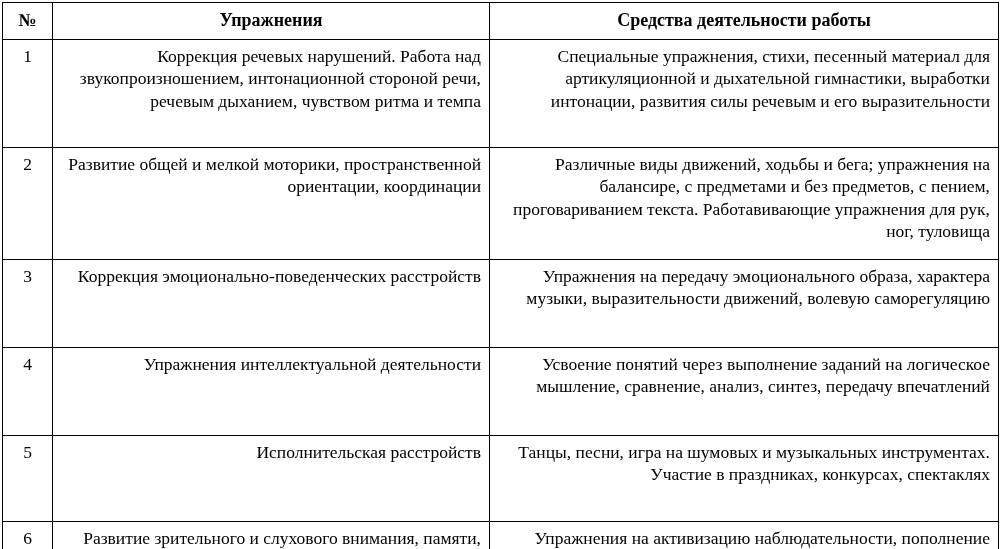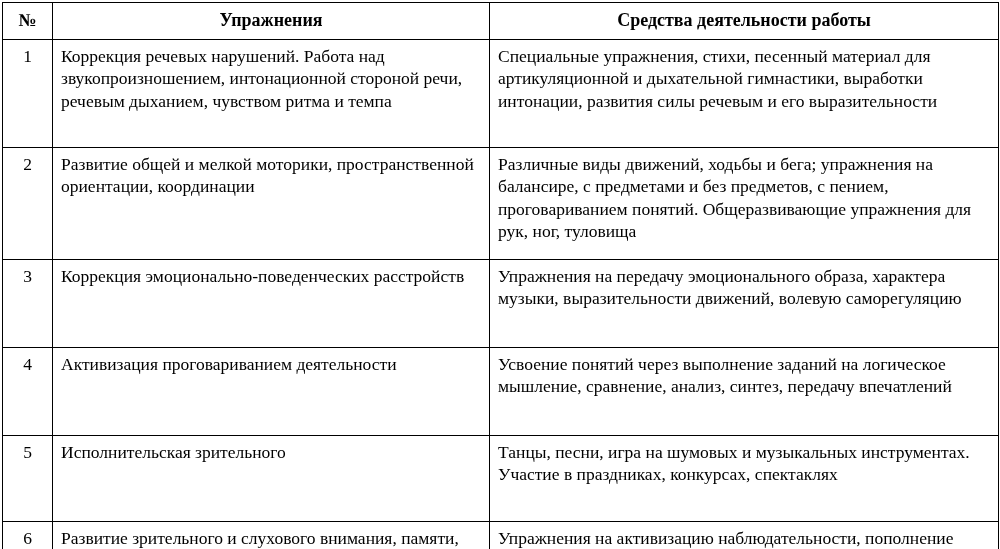--- a/index.html
+++ b/index.html
@@ -44,21 +44,21 @@
   col.c-num { width: 50px; }
   col.c-dir { width: 437px; }
   col.c-tools { width: 509px; }
 
   td.num {
     text-align: center;
     padding-left: 0;
     padding-right: 0;
   }
   td.cell-text {
-    text-align: left;
+    text-align: right;
     hyphens: manual;
   }
   .row-1 td { height: 96px; }
   .row-2 td { height: 100px; }
   .row-3 td { height: 76px; }
   .row-4 td { height: 76px; }
   .row-5 td { height: 74px; }
   .row-6 td { height: 94px; }
 </style>
 </head>
@@ -80,35 +80,35 @@
     </thead>
     <tbody>
       <tr class="row-1">
         <td class="num">1</td>
         <td class="cell-text">Коррекция речевых нарушений. Работа над звукопроизношением, интонацион­ной стороной речи, речевым дыханием, чувством ритма и темпа</td>
         <td class="cell-text">Специальные упражнения, стихи, песенный материал для артикуляционной и дыхательной гимнастики, выработки интонации, развития силы речевым и его выразительности</td>
       </tr>
       <tr class="row-2">
         <td class="num">2</td>
         <td class="cell-text">Развитие общей и мелкой моторики, про­странственной ориентации, координации</td>
-        <td class="cell-text">Различные виды движений, ходьбы и бега; упраж­нения на балансире, с предметами и без предме­тов, с пением, проговариванием понятий. Общераз­вивающие упражнения для рук, ног, туловища</td>
+        <td class="cell-text">Различные виды движений, ходьбы и бега; упраж­нения на балансире, с предметами и без предме­тов, с пением, проговариванием текста. Работа­вивающие упражнения для рук, ног, туловища</td>
       </tr>
       <tr class="row-3">
         <td class="num">3</td>
         <td class="cell-text">Коррекция эмоционально-поведенческих расстройств</td>
         <td class="cell-text">Упражнения на передачу эмоционального образа, характера музыки, выразительности движений, волевую саморегуляцию</td>
       </tr>
       <tr class="row-4">
         <td class="num">4</td>
-        <td class="cell-text">Активизация проговариванием деятельности</td>
+        <td class="cell-text">Упражнения интеллектуальной деятельности</td>
         <td class="cell-text">Усвоение понятий через выполнение заданий на логическое мышление, сравнение, анализ, синтез, передачу впечатлений</td>
       </tr>
       <tr class="row-5">
         <td class="num">5</td>
-        <td class="cell-text">Исполнительская зрительного</td>
+        <td class="cell-text">Исполнительская расстройств</td>
         <td class="cell-text">Танцы, песни, игра на шумовых и музыкальных инструментах. Участие в праздниках, конкурсах, спектаклях</td>
       </tr>
       <tr class="row-6">
         <td class="num">6</td>
         <td class="cell-text">Развитие зрительного и слухового вни­мания, памяти, ощущений, восприятия (сенсорных систем)</td>
         <td class="cell-text">Упражнения на активизацию наблюдательности, пополнение объема памяти, распределение вни­мания. Игры с сенсорным материалом, с предме­тами и без них</td>
       </tr>
     </tbody>
   </table>
 </div>

